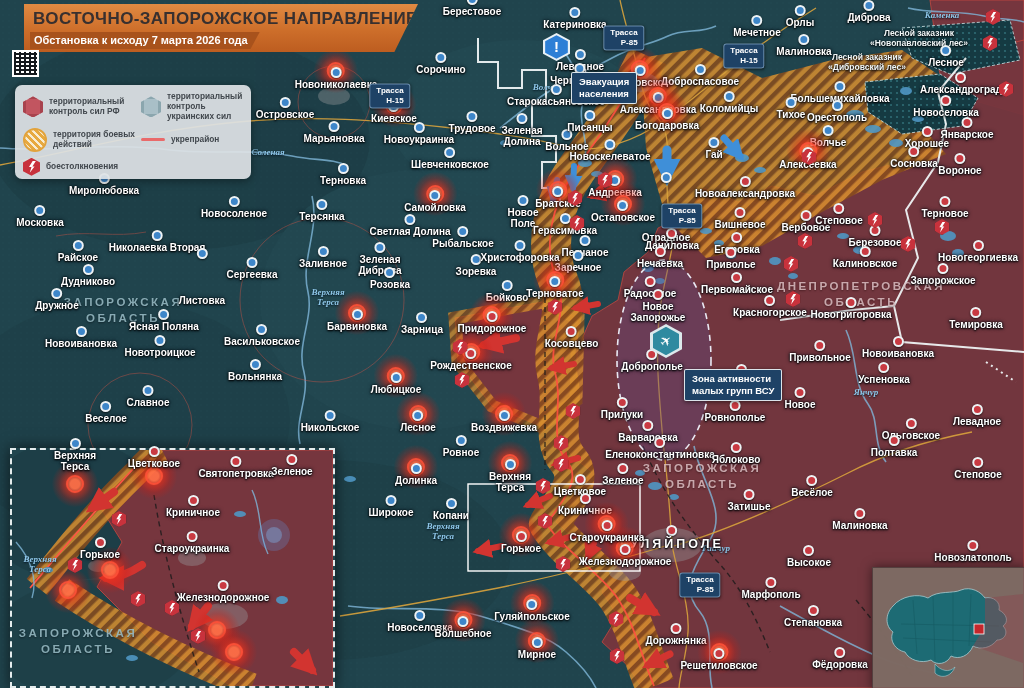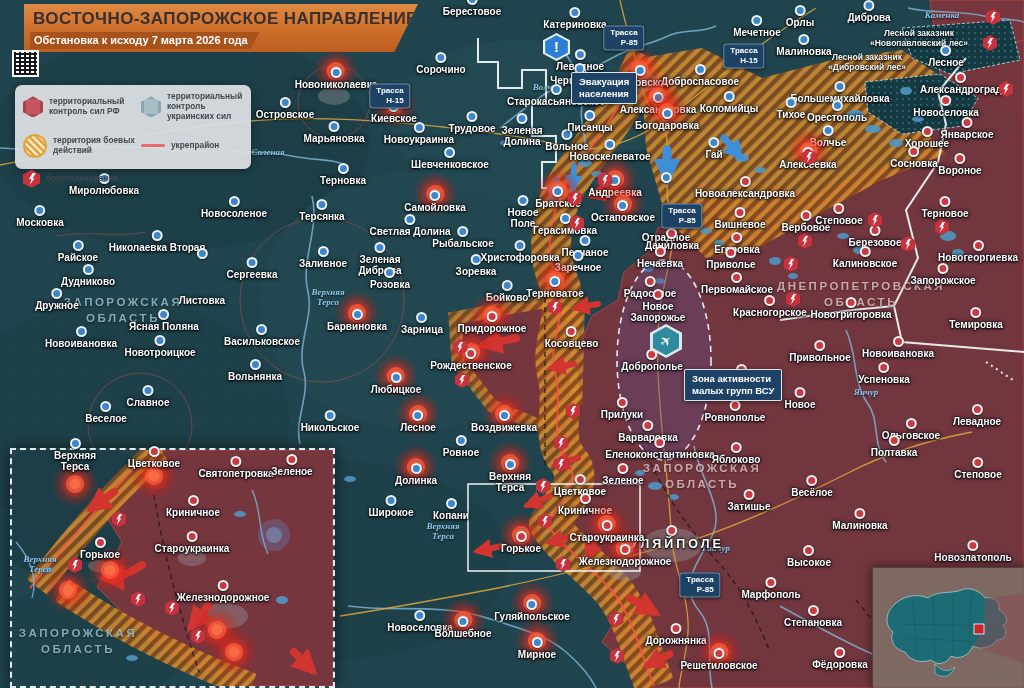--- a/index.html
+++ b/index.html
@@ -83,24 +83,24 @@
         background-image:repeating-linear-gradient(0deg,#14181c 0 2px,transparent 2px 4px),
                          repeating-linear-gradient(90deg,#14181c 0 2px,#fff 2px 5px);}
   #handles{position:absolute;left:42px;top:52px;height:23px;z-index:40;display:flex;align-items:center;
         gap:10px;padding:0 12px;border-radius:12px;background:#1d2f4d;box-shadow:0 1px 4px rgba(0,0,0,.5);}
   .handle{display:flex;align-items:center;gap:5px;color:#fff;font-weight:800;font-size:12px;}
   .tg{width:14px;height:14px;border-radius:50%;background:#2fa6dc;position:relative;}
   .tg::after{content:"";position:absolute;left:4px;top:4.5px;width:0;height:0;
         border-left:6px solid #fff;border-top:3px solid transparent;border-bottom:3px solid transparent;}
 
   
-  #legend{position:absolute;left:15px;top:85px;width:236px;height:84px;z-index:39;border-radius:7px;
+  #legend{position:absolute;left:15px;top:85px;width:236px;height:94px;z-index:39;border-radius:7px;
         background:rgba(222,226,229,.93);box-shadow:0 2px 8px rgba(0,0,0,.4);
         display:grid;grid-template-columns:118px 112px;grid-auto-rows:min-content;
-        padding:7px 4px 4px 8px;box-sizing:border-box;row-gap:12px;}
+        padding:7px 4px 4px 8px;box-sizing:border-box;row-gap:6px;}
   .lg-item{display:flex;align-items:center;gap:6px;}
   .lg-item .txt{font-size:8.3px;font-weight:700;color:#41474d;line-height:1.2;}
   .lg-hex{flex:none;width:20px;height:21px;clip-path:polygon(50% 0,100% 26%,100% 74%,50% 100%,0 74%,0 26%);}
   .lg-hex.red{background:#c25560;box-shadow:inset 0 0 0 3px #a8434e;}
   .lg-hex.blue{background:#a9bfc7;box-shadow:inset 0 0 0 3px #8ba6ae;}
   .lg-dot{flex:none;width:20px;height:20px;border-radius:50%;border:2px solid #e2a33c;
         background:repeating-linear-gradient(45deg,#e7a93f 0 3px,#f7ecd2 3px 5px);}
   .lg-line{flex:none;width:24px;height:3px;border-radius:2px;background:#e96a6a;}
   .lg-bolt{flex:none;position:relative;width:17px;height:18px;background:#c8323c;
         clip-path:polygon(50% 0,100% 26%,100% 74%,50% 100%,0 74%,0 26%);}

